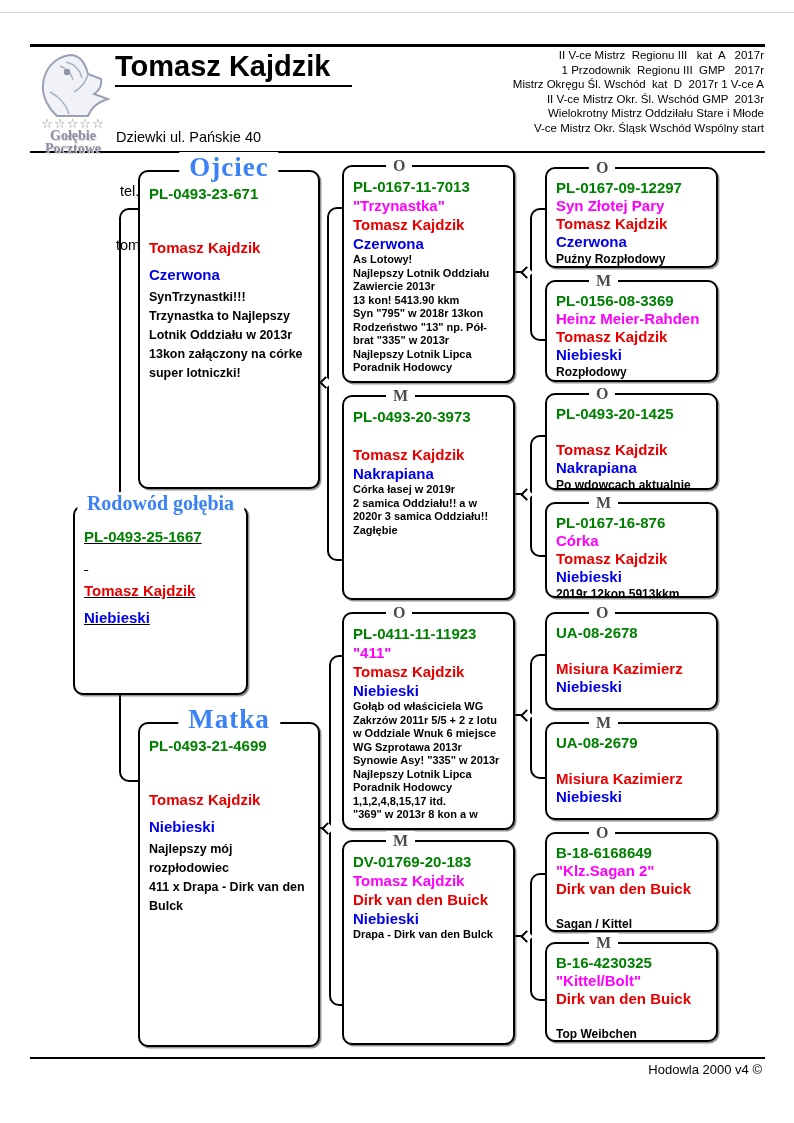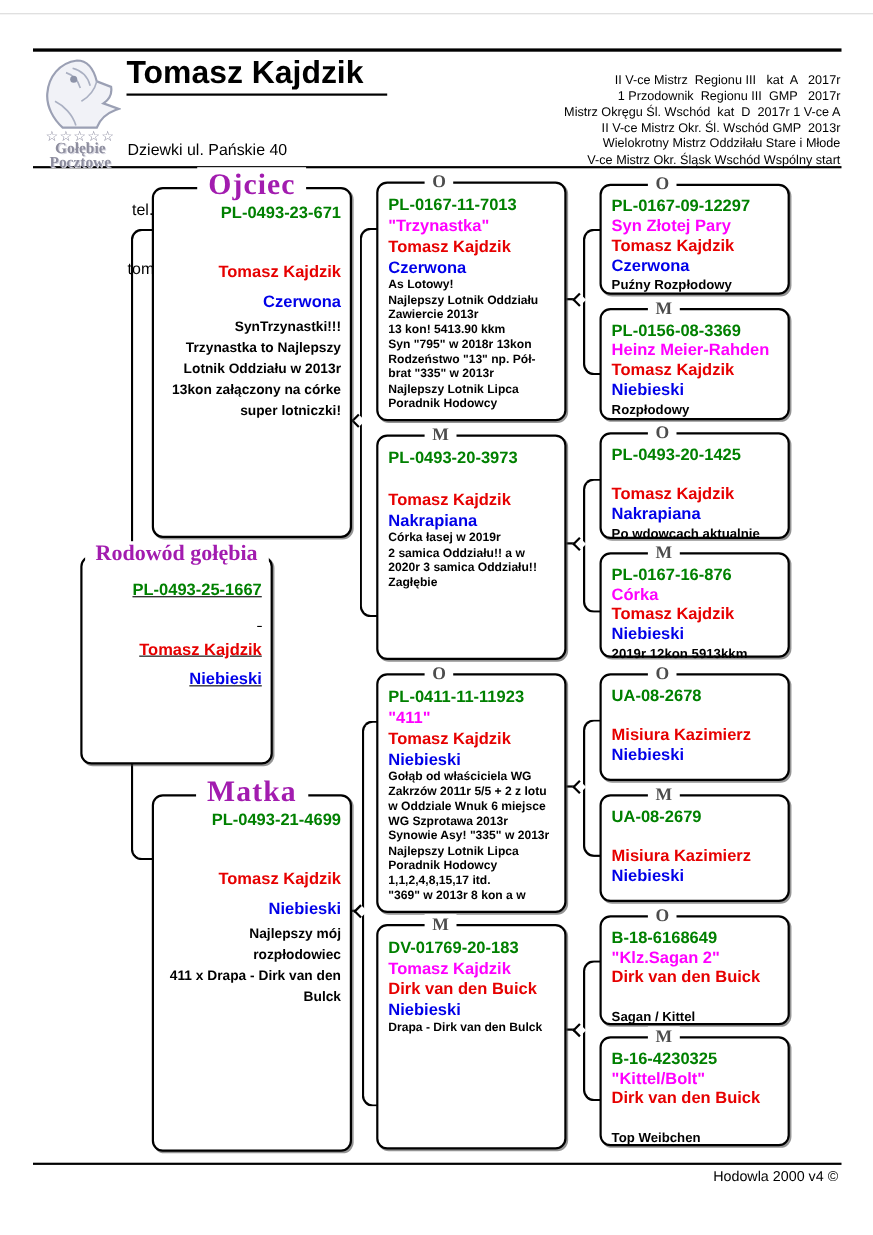--- a/index.html
+++ b/index.html
@@ -11,47 +11,47 @@
   .rule{position:absolute;background:#000;}
   
   .logo{position:absolute;left:32px;top:52px;width:82px;text-align:center;}
   .logo svg{display:block;margin:0 auto;}
   .stars{color:#85859a;font-size:13px;letter-spacing:1px;line-height:11px;}
   .logo-t{font-family:"Liberation Serif",serif;font-weight:bold;color:#8d8d9e;
           font-size:14px;line-height:13px;text-shadow:1px 1px 0 #d8d8e2;}
   .bname{position:absolute;left:115px;top:50px;margin:0;font-size:29px;font-weight:bold;
          border-bottom:2px solid #000;padding:0 22px 3px 0;line-height:32px;}
   .baddr{position:absolute;left:116px;top:92px;font-size:14.5px;line-height:18px;white-space:pre;}
-  .ach{position:absolute;right:30px;top:48px;text-align:right;font-size:11.5px;line-height:14.6px;white-space:pre;margin-top:18px;}
+  .ach{position:absolute;right:30px;top:48px;text-align:right;font-size:11.5px;line-height:14.6px;white-space:pre;}
   
   .credit{position:absolute;right:32px;top:1062px;font-size:13px;}
   
   .pbox{position:absolute;background:#fff;border:2px solid #000;border-radius:10px;
         box-shadow:1.5px 1.5px 0 rgba(60,60,60,.55);}
   .pbody{padding:10px 8px 0 9px;}
   .gen2 .pbody{padding-top:8px;}
   .main .pbody{padding-top:16px;}
   .ln{font-weight:bold;font-size:15px;}
-  .gen2 .ln{line-height:27px;text-align:right;}
+  .gen2 .ln{line-height:27px;}
   .gen3 .ln{line-height:19px;}
   .gen4 .ln{line-height:18px;}
   .ln.note{color:#000;white-space:pre-line;}
   .gen2 .ln.note{font-size:12.5px;line-height:19px;}
   .gen3 .ln.note{font-size:11px;line-height:13.5px;}
   .gen4 .ln.note{font-size:12px;line-height:16px;}
   .ring{color:#008000;}
   .nick{color:#ff00ff;}
   .owner{color:#e60000;}
   .col{color:#0000e8;}
   .tab{position:absolute;top:-11px;left:42px;background:#fff;padding:0 7px;
        font-family:"Liberation Serif",serif;font-weight:bold;font-size:16px;
        color:#4c4c4c;line-height:20px;}
   .btitle{position:absolute;left:50%;transform:translateX(-50%);background:#fff;
           padding:0 10px;font-family:"Liberation Serif",serif;font-weight:bold;
-          color:#a21caf;white-space:nowrap;}
+          color:#3b82f6;white-space:nowrap;}
   .btitle.big{font-size:27px;top:-20px;letter-spacing:1px;}
   .btitle.small{font-size:20px;top:-15px;}
   
   .bracket{position:absolute;border:2px solid #000;border-right:none;
            border-radius:10px 0 0 10px;background:transparent;}
   .stub{position:absolute;height:2px;background:#000;}
   .arrow{position:absolute;width:7px;height:7px;border-left:2px solid #000;
          border-bottom:2px solid #000;transform:rotate(45deg);background:#fff;}
 </style>
 </head>

